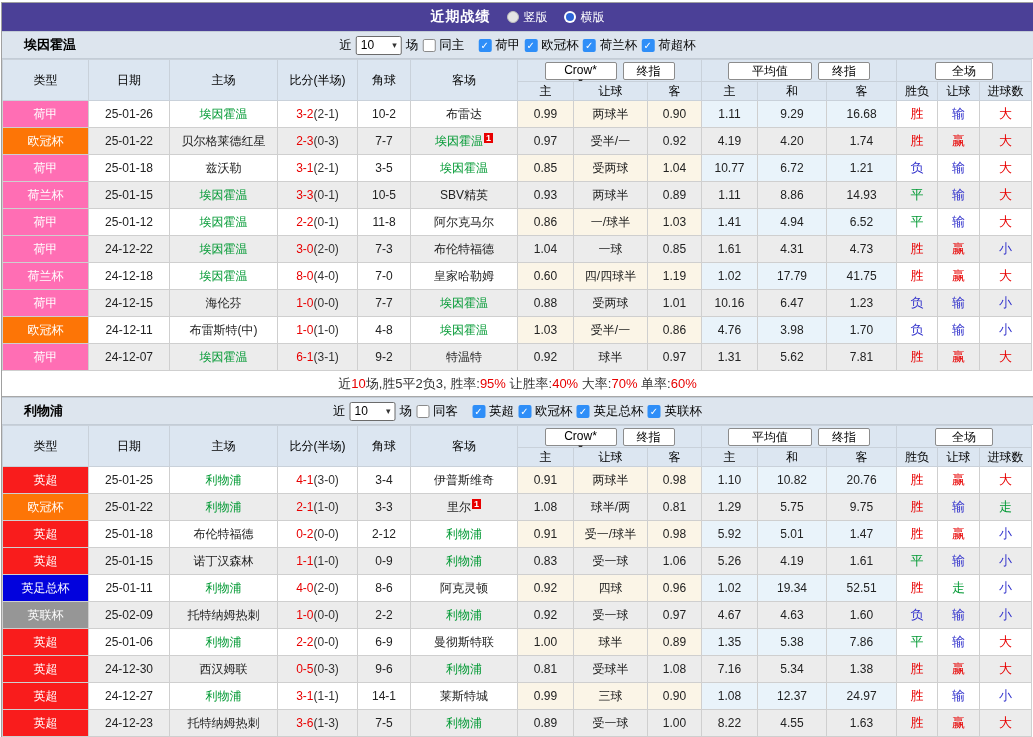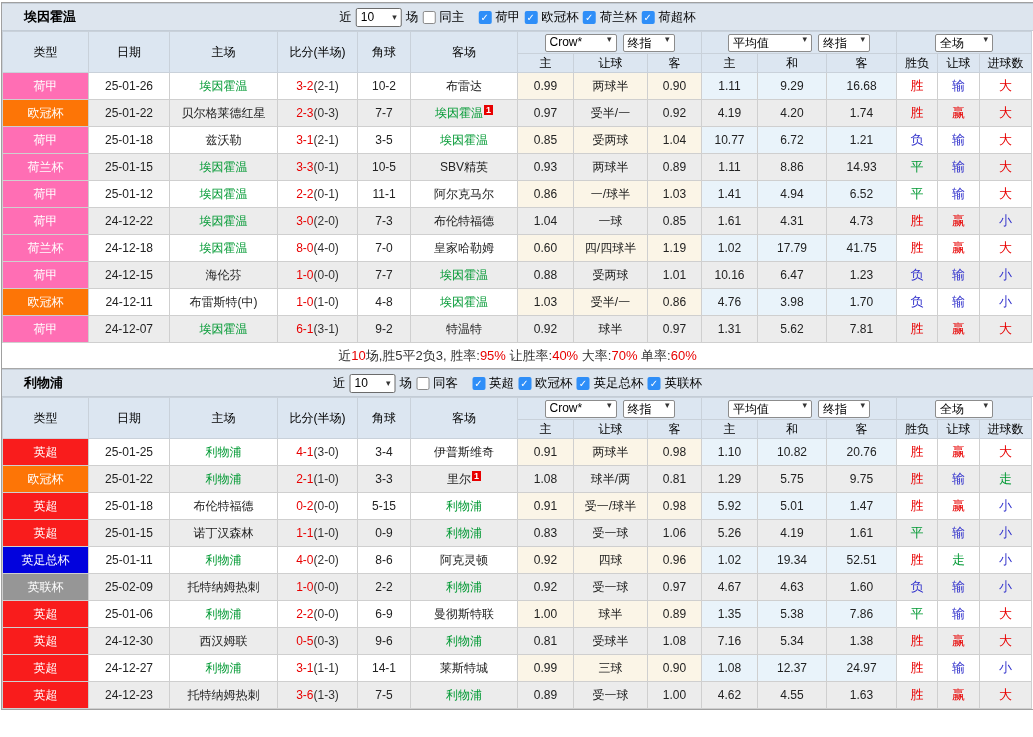--- a/index.html
+++ b/index.html
@@ -24,21 +24,21 @@
   .cb.off{background:#fff;border:1px solid #8a8a8a;}
   .cb.on{background:#2e8ef8;color:#fff;font-size:10px;line-height:13px;text-align:center;font-weight:bold;}
   .lg-gap{width:6px;display:inline-block;}
 
   
   table{border-collapse:collapse;table-layout:fixed;width:1029px;font-size:12px;color:#222;}
   th,td{border:1px solid #c9d1da;padding:0;text-align:center;white-space:nowrap;overflow:hidden;}
   thead th,thead td{background:#dce6f1;font-weight:normal;color:#000;}
   thead tr.selrow td{height:21px;}
   thead tr.subrow th{height:18px;}
-  .sel{display:inline-flex;align-items:flex-start;justify-content:space-between;border:1px solid #8c8c8c;border-radius:2px;background:#fff;height:18px;padding:0 4px;box-sizing:border-box;font-size:12px;color:#000;vertical-align:middle;margin:0 3px;}
+  .sel{display:inline-flex;align-items:center;justify-content:space-between;border:1px solid #8c8c8c;border-radius:2px;background:#fff;height:18px;padding:0 4px;box-sizing:border-box;font-size:12px;color:#000;vertical-align:middle;margin:0 3px;flex-direction:column;}
   tbody td{height:26px;border-color:#cfcfcf;}
   tbody tr.odd td{background:#fff;}
   tbody tr.odd td.asian{background:#fbf5e7;}
   tbody tr.odd td.euro{background:#e9f3fa;}
   tbody tr.even td{background:#ececec;}
   td.type{color:#fff;}
   .s-main{color:#e80000;margin-top:17px;}
   .s-half{color:#333;}
   .tracked{color:#009933;}
   .opp{color:#222;}
@@ -48,20 +48,33 @@
   
   .summary{height:25px;display:flex;align-items:center;justify-content:center;font-size:13px;color:#333;background:#fff;border-bottom:1px solid #a8a8a8;white-space:pre;}
   .section:last-child .summary{border-bottom:none;}
   .summary .red{color:#e80000;}
 </style>
 </head>
 <body>
 
 <div class="wrapper">
 
+  <div class="title-bar">
+    <span class="title">近期战绩</span>
+    <span class="radio-group">
+      <span class="radio off"></span>
+      <span>竖版</span>
+    </span>
+    <span class="radio-group">
+      <span class="radio on">
+          <i></i>
+        </span>
+      <span>横版</span>
+    </span>
+  </div>
 
   <div id="sections-root">
       <div class="section">
         <div class="section-header">
           <span class="team-name">埃因霍温</span>
           <div class="filter-bar">
             <span>近</span>
             <span class="mini-select">
               <span>10</span>
               <span class="arr">▾</span>
@@ -204,21 +217,21 @@
               <td class="euro">14.93</td>
               <td class="res" style="color: rgb(0, 153, 51);">平</td>
               <td class="res" style="color: rgb(51, 51, 204);">输</td>
               <td class="res" style="color: rgb(232, 0, 0);">大</td>
             </tr>
             <tr class="odd">
               <td class="type" style="background: rgb(255, 110, 180);">荷甲</td>
               <td>25-01-12</td>
               <td><span class="tracked">埃因霍温</span></td>
               <td><span class="s-main">2-2</span><span class="s-half">(0-1)</span></td>
-              <td>11-1</td>
+              <td>11-8</td>
               <td><span class="opp">阿尔克马尔</span></td>
               <td class="asian">0.86</td>
               <td class="asian">一/球半</td>
               <td class="asian">1.03</td>
               <td class="euro">1.41</td>
               <td class="euro">4.94</td>
               <td class="euro">6.52</td>
               <td class="res" style="color: rgb(0, 153, 51);">平</td>
               <td class="res" style="color: rgb(51, 51, 204);">输</td>
               <td class="res" style="color: rgb(232, 0, 0);">大</td>
@@ -425,21 +438,21 @@
               <td class="euro">9.75</td>
               <td class="res" style="color: rgb(232, 0, 0);">胜</td>
               <td class="res" style="color: rgb(51, 51, 204);">输</td>
               <td class="res" style="color: rgb(0, 153, 51);">走</td>
             </tr>
             <tr class="odd">
               <td class="type" style="background: rgb(249, 28, 28);">英超</td>
               <td>25-01-18</td>
               <td><span class="opp">布伦特福德</span></td>
               <td><span class="s-main">0-2</span><span class="s-half">(0-0)</span></td>
-              <td>5-15</td>
+              <td>2-12</td>
               <td><span class="tracked">利物浦</span></td>
               <td class="asian">0.91</td>
               <td class="asian">受一/球半</td>
               <td class="asian">0.98</td>
               <td class="euro">5.92</td>
               <td class="euro">5.01</td>
               <td class="euro">1.47</td>
               <td class="res" style="color: rgb(232, 0, 0);">胜</td>
               <td class="res" style="color: rgb(232, 0, 0);">赢</td>
               <td class="res" style="color: rgb(51, 51, 204);">小</td>
@@ -549,21 +562,21 @@
             <tr class="even">
               <td class="type" style="background: rgb(249, 28, 28);">英超</td>
               <td>24-12-23</td>
               <td><span class="opp">托特纳姆热刺</span></td>
               <td><span class="s-main">3-6</span><span class="s-half">(1-3)</span></td>
               <td>7-5</td>
               <td><span class="tracked">利物浦</span></td>
               <td class="asian">0.89</td>
               <td class="asian">受一球</td>
               <td class="asian">1.00</td>
-              <td class="euro">4.62</td>
+              <td class="euro">8.22</td>
               <td class="euro">4.55</td>
               <td class="euro">1.63</td>
               <td class="res" style="color: rgb(232, 0, 0);">胜</td>
               <td class="res" style="color: rgb(232, 0, 0);">赢</td>
               <td class="res" style="color: rgb(232, 0, 0);">大</td>
             </tr>
           </tbody>
         </table>
       </div>
     </div>

